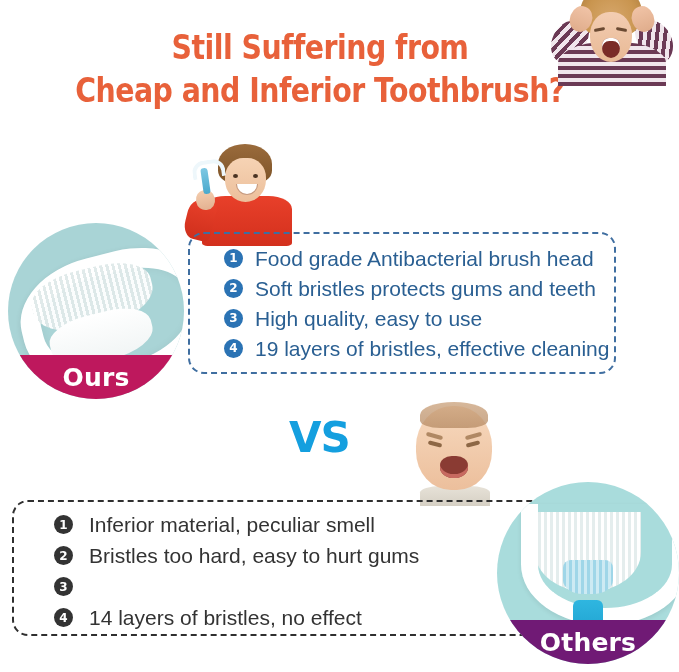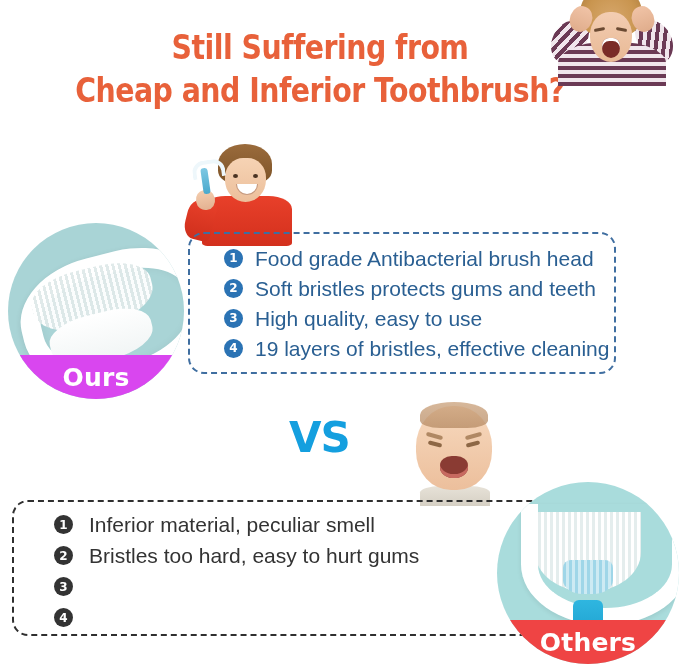--- a/index.html
+++ b/index.html
@@ -138,22 +138,22 @@
     background:#a9d4d6;overflow:hidden;}
   .badge-others{position:absolute;left:497px;top:482px;width:182px;height:182px;border-radius:50%;
     background:#a9dcdc;overflow:hidden;}
 
   .banner{
     position:absolute;left:0;bottom:0;width:100%;height:44px;
     display:flex;align-items:center;justify-content:center;
     color:#ffffff;font-weight:bold;font-size:25px;letter-spacing:.2px;
     font-family:"DejaVu Sans", sans-serif;
   }
-  .banner-red{background:#d946ef;}
-  .banner-dark{background:#ef4444;}
+  .banner-red{background:#be185d;}
+  .banner-dark{background:#701a75;}
 
   
   .ours-brush{
     position:absolute;left:4px;top:24px;width:172px;height:120px;transform:rotate(-14deg);
   }
   .ours-brush .arc{
     position:absolute;left:6px;top:10px;width:150px;height:92px;
     border:20px solid #ffffff;border-radius:44% 44% 52% 52%;
     box-shadow:0 2px 6px rgba(0,0,0,.10), inset 0 0 8px rgba(0,0,0,.05);
   }
@@ -313,20 +313,21 @@
       </li>
       <li class="li">
         <span class="num">2</span>
         <span class="txt">Bristles too hard, easy to hurt gums</span>
       </li>
       <li class="li">
         <span class="num">3</span>
       </li>
       <li class="li">
         <span class="num">4</span>
+        <span class="txt">14 layers of bristles, no effect</span>
       </li>
     </ul>
   </div>
 
   <div class="badge-others">
     <div class="others-brush">
       <div class="arc"></div>
       <div class="bristles"></div>
       <div class="inner"></div>
       <div class="handle"></div>

